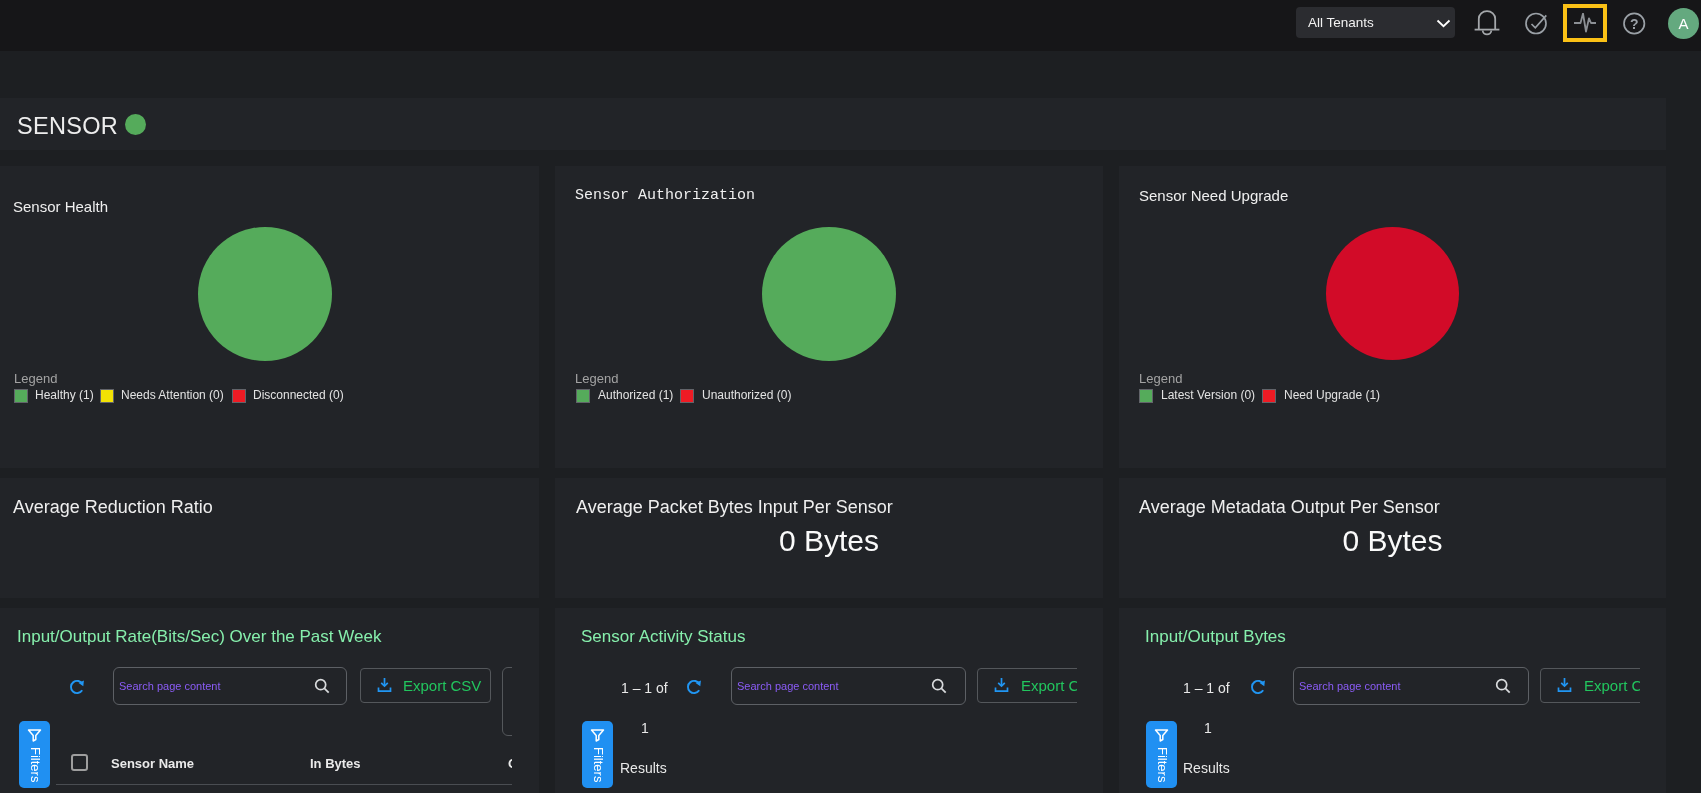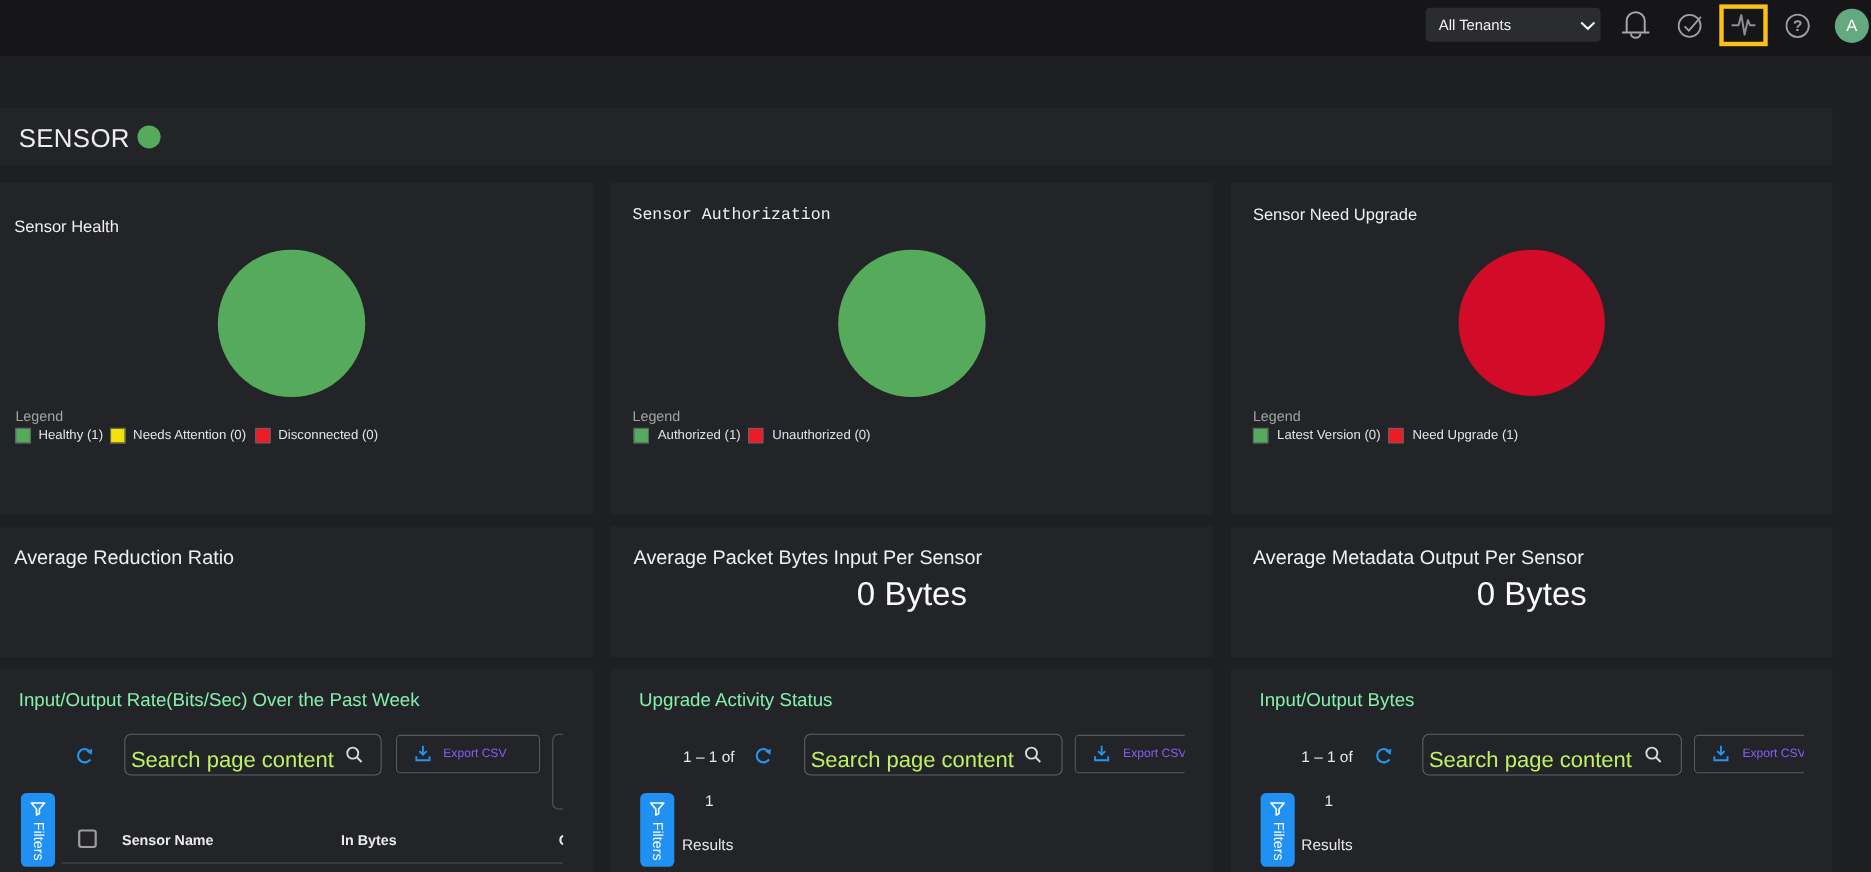--- a/index.html
+++ b/index.html
@@ -8,23 +8,23 @@
   .abs { position:absolute; }
   .card { position:absolute; background:#222428; }
   .ctitle { position:absolute; color:#efefef; font-size:15px; white-space:nowrap; }
   .ctitle2 { position:absolute; color:#efefef; font-size:18px; white-space:nowrap; }
   .ctitle3 { position:absolute; color:#86efac; font-size:17px; white-space:nowrap; }
   .legend-label { position:absolute; color:#a3a3a3; font-size:13px; }
   .lsq { width:13.5px; height:13.5px; display:inline-block; border:1px solid #62646a; }
   .ltxt { position:absolute; color:#e3e3e3; font-size:12px; white-space:nowrap; }
   .circle { position:absolute; border-radius:50%; }
   .searchbox { position:absolute; height:38px; border:1px solid #5d6065; border-radius:6px; }
-  .ph { position:absolute; color:#bef264; font-size:20px; }
+  .ph { position:absolute; color:#8b5cf6; font-size:11px; }
   .btn { position:absolute; height:35px; border:1px solid #54575b; border-radius:4px; }
-  .btxt { position:absolute; color:#8b5cf6; font-size:11px; white-space:nowrap;text-align:right; }
+  .btxt { position:absolute; color:#22c55e; font-size:15px; white-space:nowrap;text-align:right; }
   .filters { position:absolute; width:31px; height:67px; background:#2090f2; border-radius:5px; }
   .fviz { position:absolute; color:#fff; font-size:13px; writing-mode:vertical-rl; }
   .thead { position:absolute; color:#eaeaea; font-size:13px; font-weight:bold; white-space:nowrap; }
   .num14 { position:absolute; color:#e8e8e8; font-size:14px; white-space:nowrap; }
   .clipbox { position:absolute; overflow:hidden; }
 </style>
 </head>
 <body>
 
 <div class="abs" style="left:0;top:0;width:1701px;height:51px;background:#161618;"></div>
@@ -104,21 +104,21 @@
 <div class="ctitle2" style="left:1139px;top:497px;">Average Metadata Output Per Sensor</div>
 
 <div class="abs" style="left:555px;top:524px;width:548px;text-align:center;color:#fafafa;font-size:30px;">0 Bytes</div>
 <div class="abs" style="left:1119px;top:524px;width:547px;text-align:center;color:#fafafa;font-size:30px;">0 Bytes</div>
 
 <div class="card" style="left:0;top:608px;width:539px;height:185px;"></div>
 <div class="card" style="left:555px;top:608px;width:548px;height:185px;"></div>
 <div class="card" style="left:1119px;top:608px;width:547px;height:185px;"></div>
 
 <div class="ctitle3" style="left:17px;top:627px;">Input/Output Rate(Bits/Sec) Over the Past Week</div>
-<div class="ctitle3" style="left:581px;top:627px;">Upgrade Activity Status</div>
+<div class="ctitle3" style="left:581px;top:627px;">Sensor Activity Status</div>
 <div class="ctitle3" style="left:1145px;top:627px;">Input/Output Bytes</div>
 
 <div class="clipbox" style="left:0;top:608px;width:512px;height:185px;">
 
   <svg class="abs" style="left:69px;top:71px;" width="16" height="16" viewBox="0 0 16 16">
     <path d="M13.2 11.3 A6.1 6.1 0 1 1 13.5 5.2" fill="none" stroke="#2196f3" stroke-width="1.9"></path>
     <path d="M14.9 1.6 L14.3 7.2 9.6 4.1 Z" fill="#2196f3"></path>
   </svg>
 
   <div class="searchbox" style="left:113px;top:59px;width:234px;"></div>

